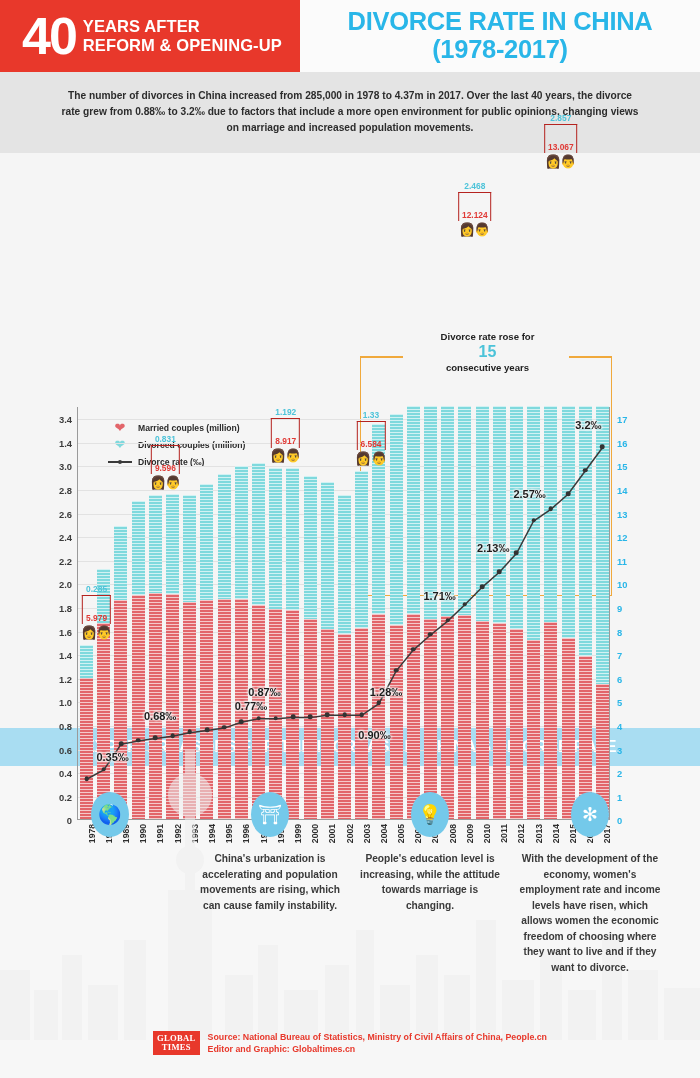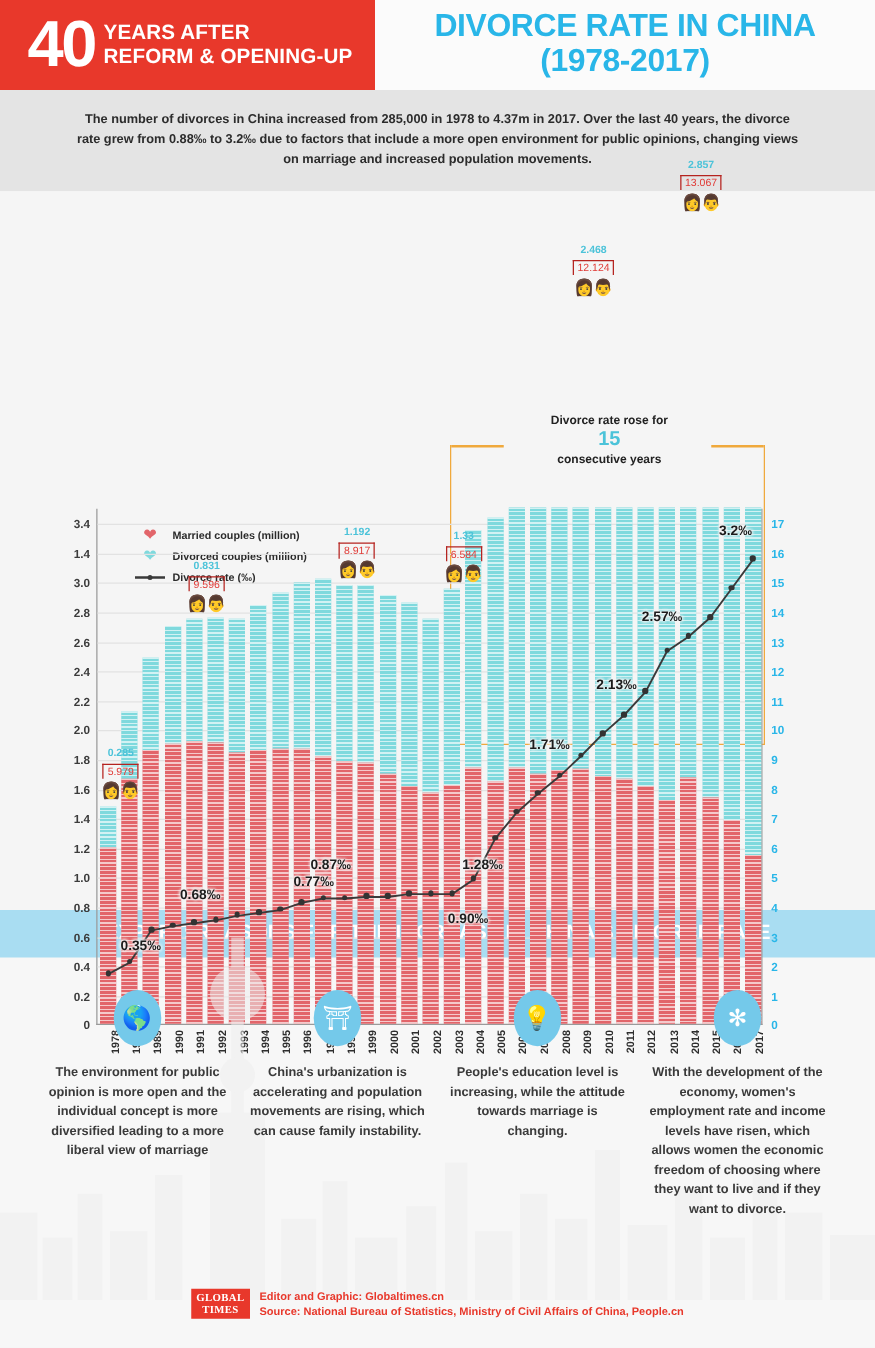--- a/index.html
+++ b/index.html
@@ -104,22 +104,22 @@
   .rate-label {
     position: absolute; transform: translate(-50%, 50%);
     font-size: 11px; font-weight: bold; color: #1c1c1c; white-space: nowrap;
     text-shadow: 0 0 3px #f5f5f5, 0 0 3px #f5f5f5, 0 0 3px #f5f5f5, 0 0 3px #f5f5f5;
   }
 
   
   .callout { position: absolute; transform: translateX(-50%); text-align: center; }
   .co-teal { color: #4cc3d9; font-size: 8.4px; font-weight: bold; line-height: 1.2; }
   .co-red {
-    color: #e03a36; font-size: 8.4px; font-weight: normal; line-height: 1.25;
-    border: 1.1px solid #b5231f; border-bottom: none; padding: 0 3px 1px;
+    color: #e03a36; font-size: 8.4px; font-weight: bold; line-height: 1.25;
+    border: 1.1px solid #b5231f; border-bottom: none; padding: 17px 3px 1px;
     display: inline-block; margin-top: 1px;
   }
   .co-people { margin-top: 1px; font-size: 13px; color: #f5a623; line-height: 1; letter-spacing: -1px; }
 
   
   .legend { position: absolute; left: 108px; top: 266px; }
   .lg-row { display: flex; align-items: center; height: 17px; }
   .lg-heart { font-size: 13px; line-height: 1; width: 24px; text-align: center; }
   .lg-line { width: 24px; display: flex; align-items: center; justify-content: center; position: relative; }
   .lg-line:before { content:""; position:absolute; left:0; right:0; height:1.4px; background:#3a3a3a; }
@@ -491,21 +491,20 @@
     <rect x="568" y="250" width="28" height="50"></rect>
       <rect x="602" y="195" width="20" height="105"></rect>
     <rect x="628" y="230" width="30" height="70"></rect>
       <rect x="664" y="248" width="36" height="52"></rect>
   </g>
 </svg>
 
 <div class="reasons">
   <div class="reason">
     <div class="r-icon">🌎</div>
-    <div class="r-text">The environment for public opinion is more open and the individual concept is more diversified leading to a more liberal view of marriage</div>
   </div>
   <div class="reason">
     <div class="r-icon">⛩</div>
     <div class="r-text">China's urbanization is accelerating and population movements are rising, which can cause family instability.</div>
   </div>
   <div class="reason">
     <div class="r-icon">💡</div>
     <div class="r-text">People's education level is increasing, while the attitude towards marriage is changing.</div>
   </div>
   <div class="reason">
@@ -513,16 +512,16 @@
     <div class="r-text">With the development of the economy, women's employment rate and income levels have risen, which allows women the economic freedom of choosing where they want to live and if they want to divorce.</div>
   </div>
 </div>
 
 <div class="footer">
   <div class="gt-logo">
     <div>GLOBAL</div>
     <div>TIMES</div>
   </div>
   <div class="footer-text">
+    <div>Source: National Bureau of Statistics, Ministry of Civil Affairs of China, People.cn</div>
     <div>Editor and Graphic: Globaltimes.cn</div>
-    <div>Source: National Bureau of Statistics, Ministry of Civil Affairs of China, People.cn</div>
   </div>
 </div>
 
 </body></html>

